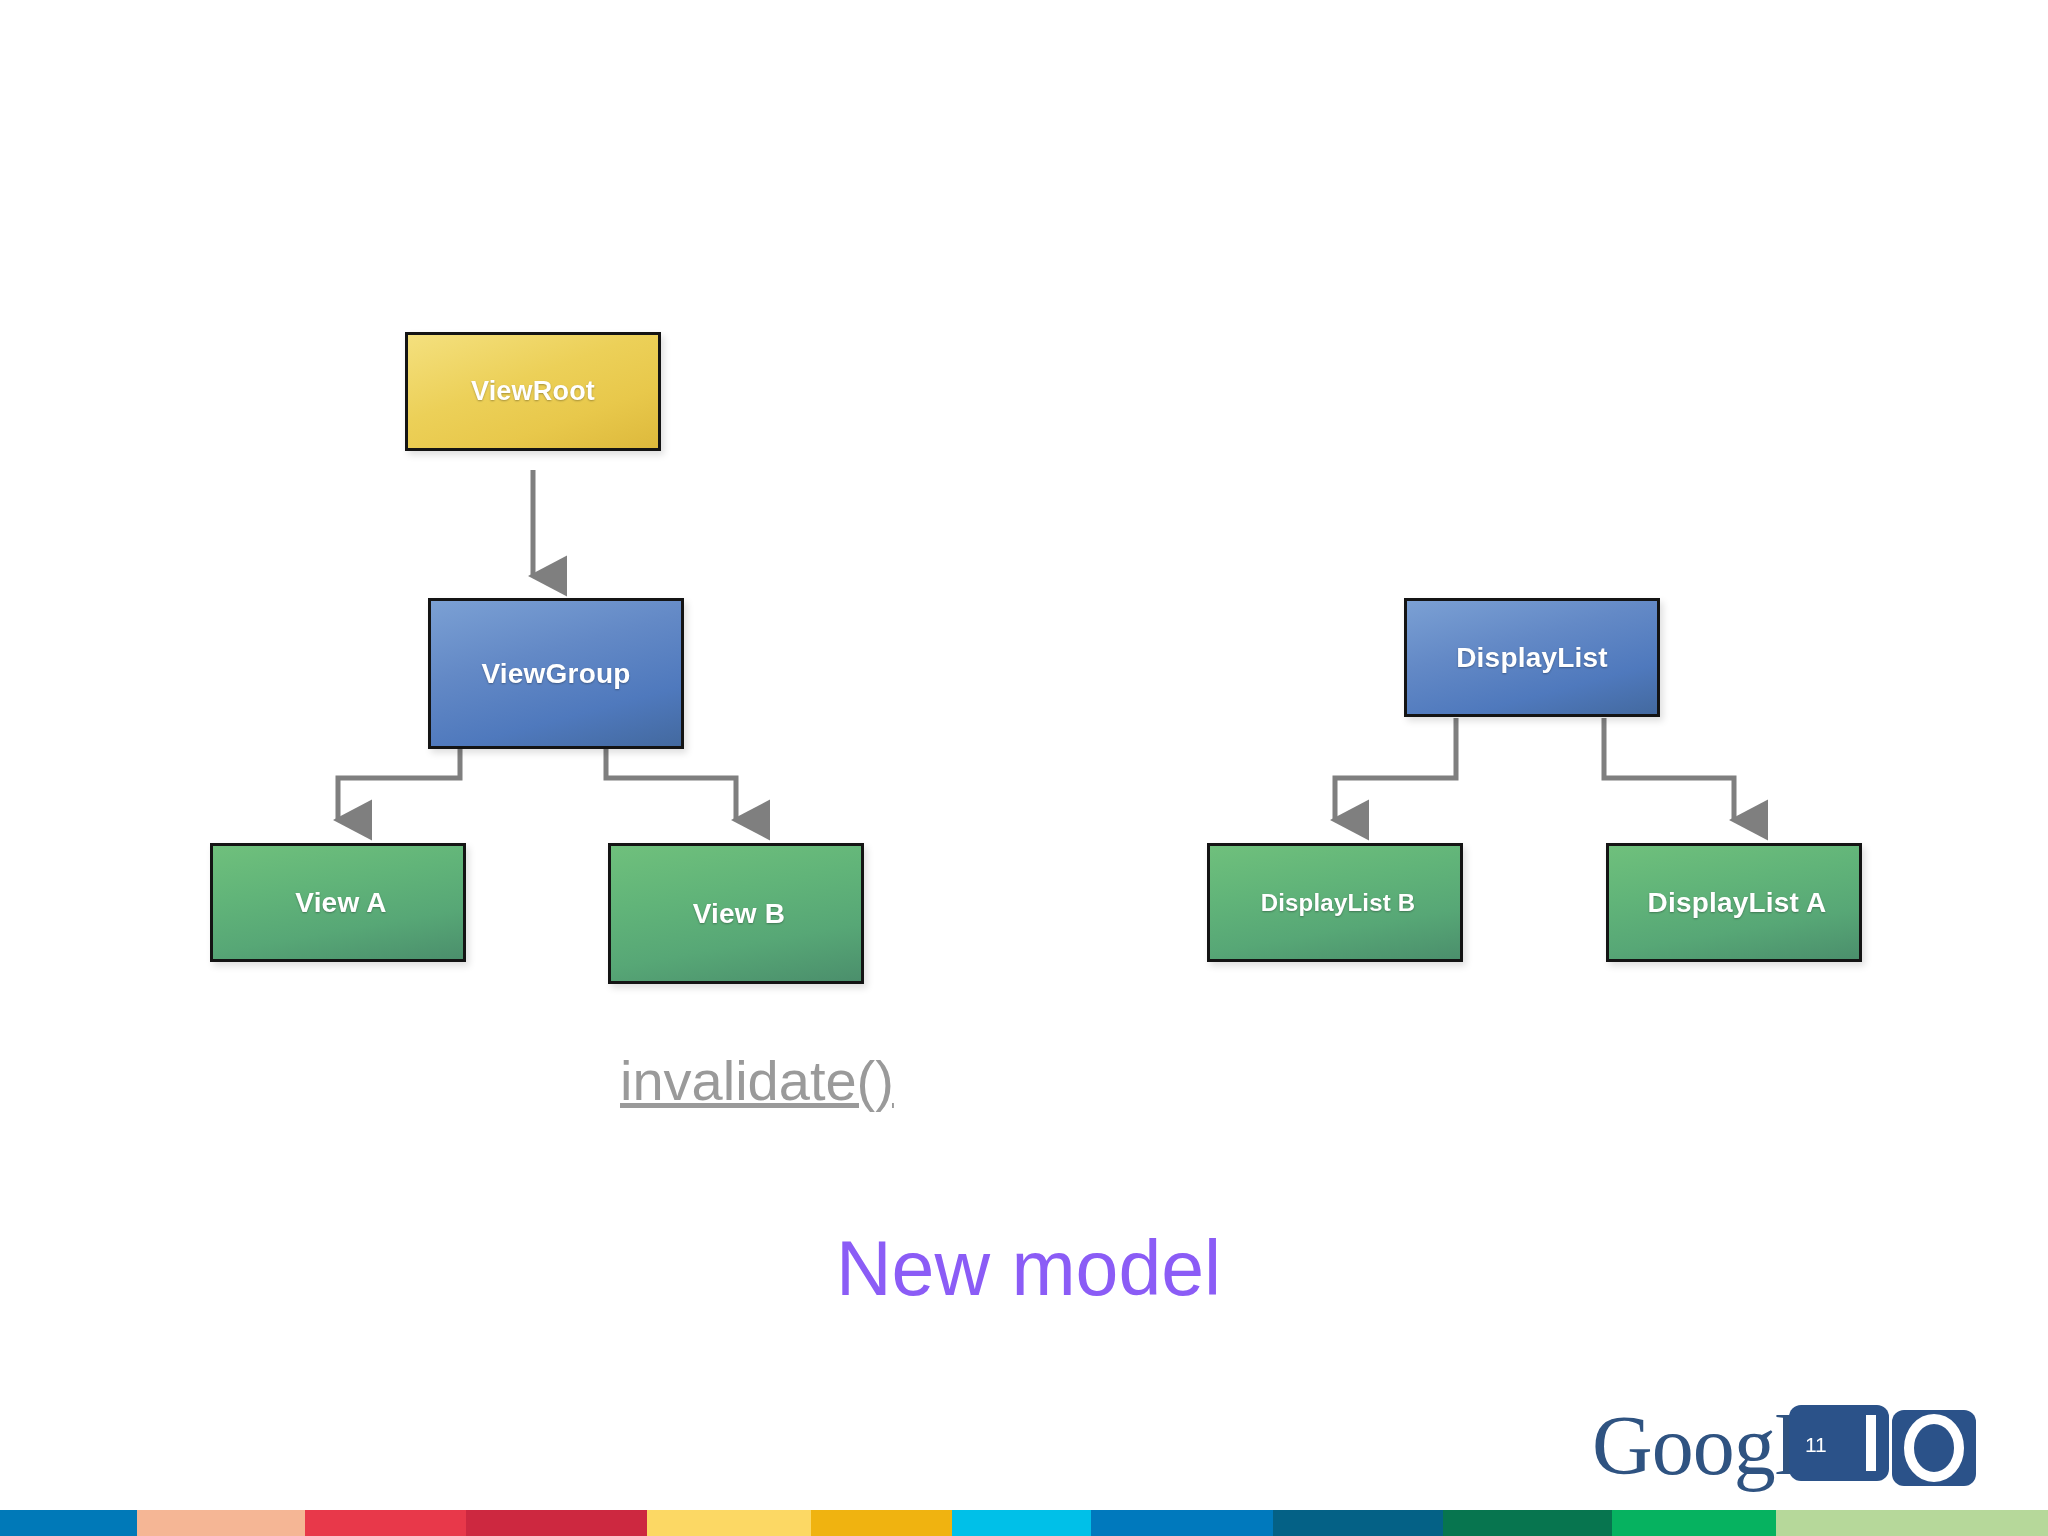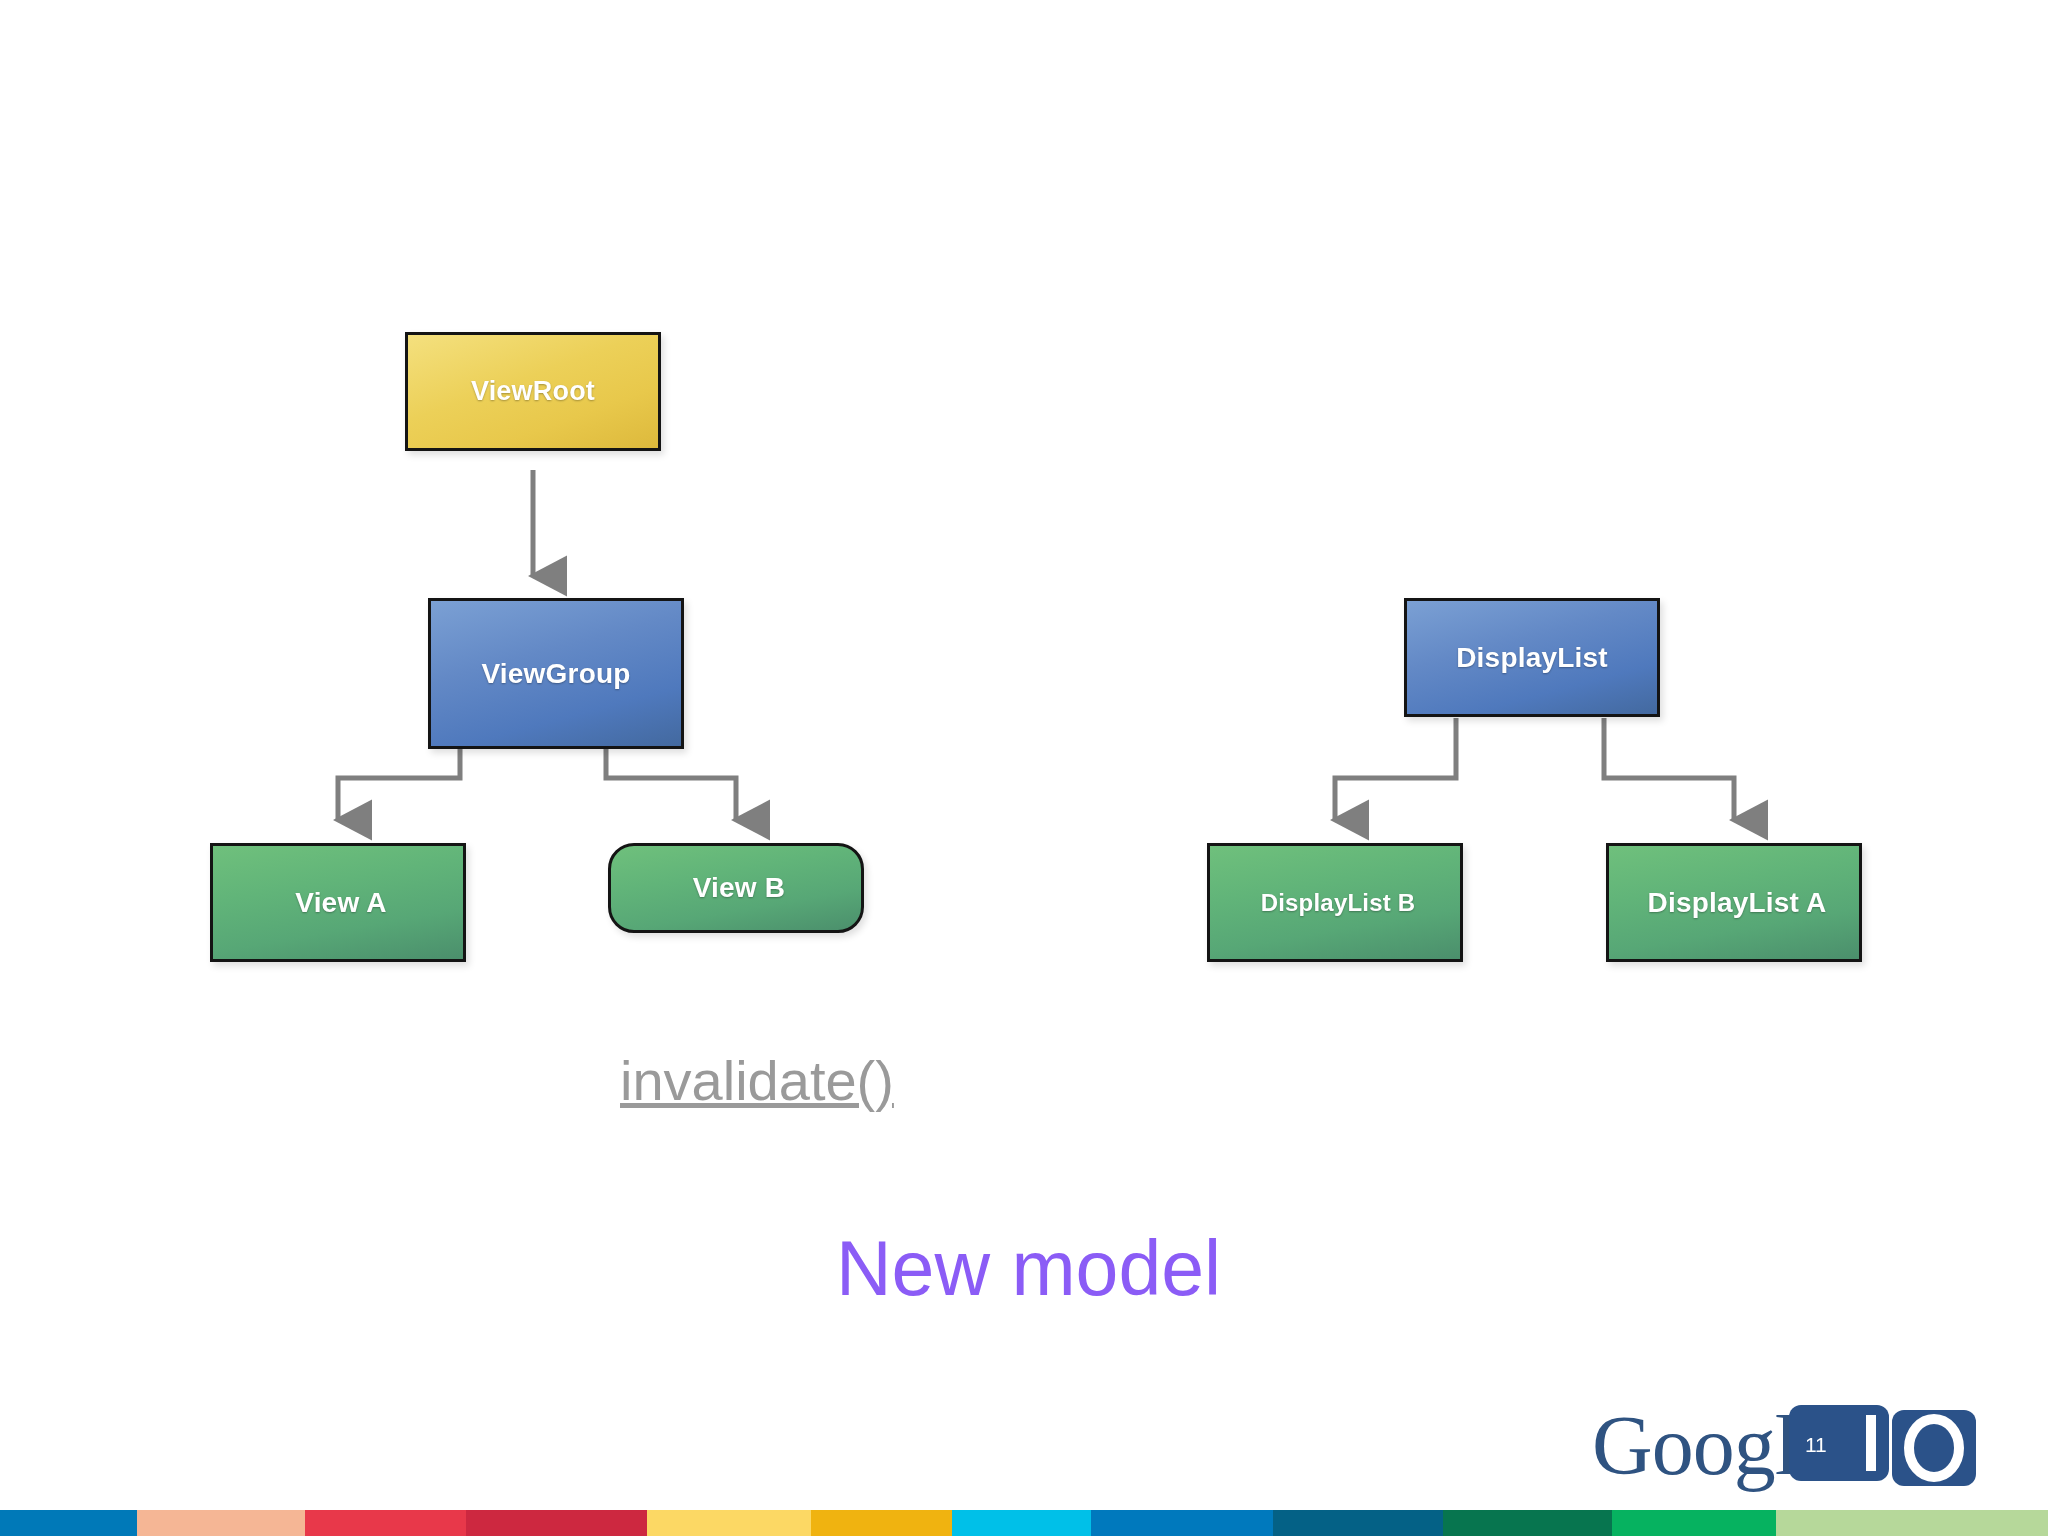--- a/index.html
+++ b/index.html
@@ -144,21 +144,21 @@
   </div>
 
   <div class="node node-blue" style="left:405px; top:598px; width:256px; height:151px; font-size:28px;margin-left:23px;">
     <span>ViewGroup</span>
   </div>
 
   <div class="node node-green" style="left:210px; top:843px; width:256px; height:119px; font-size:28px;">
     <span>View A</span>
   </div>
 
-  <div class="node node-green" style="left:608px; top:843px; width:256px; height:90px; font-size:28px;border-radius:26px;">
+  <div class="node node-green" style="left:608px; top:843px; width:256px; height:141px; font-size:28px;">
     <span>View B</span>
   </div>
 
   <div class="node node-blue" style="left:1404px; top:598px; width:256px; height:119px; font-size:28px;">
     <span>DisplayList</span>
   </div>
 
   <div class="node node-green" style="left:1207px; top:843px; width:256px; height:119px; font-size:24px;">
     <span>DisplayList B</span>
   </div>

